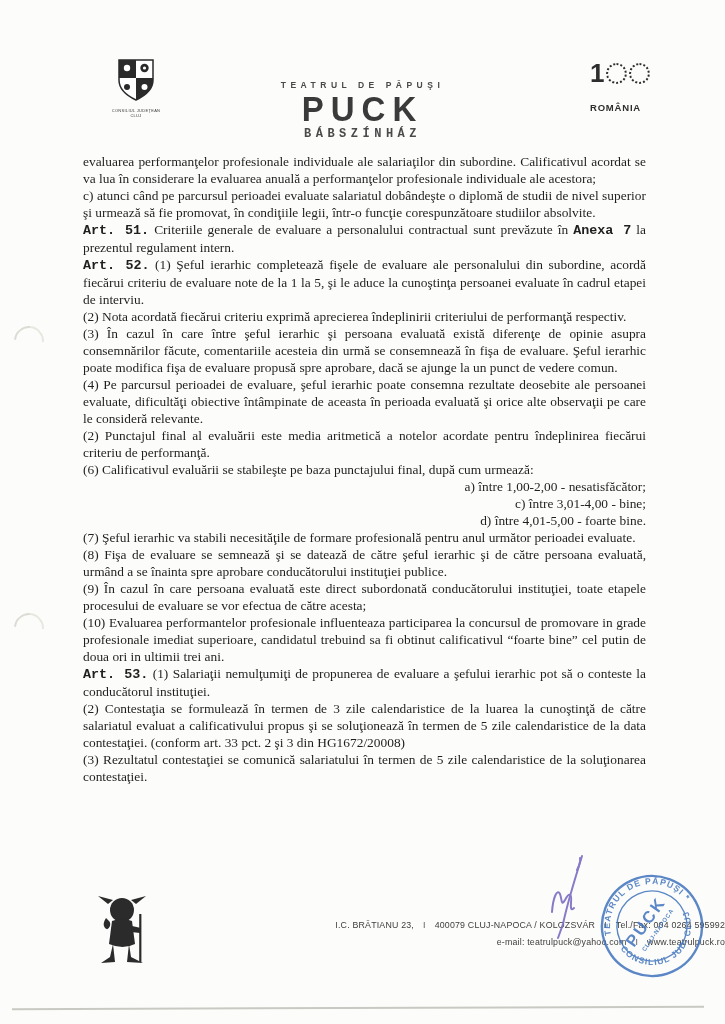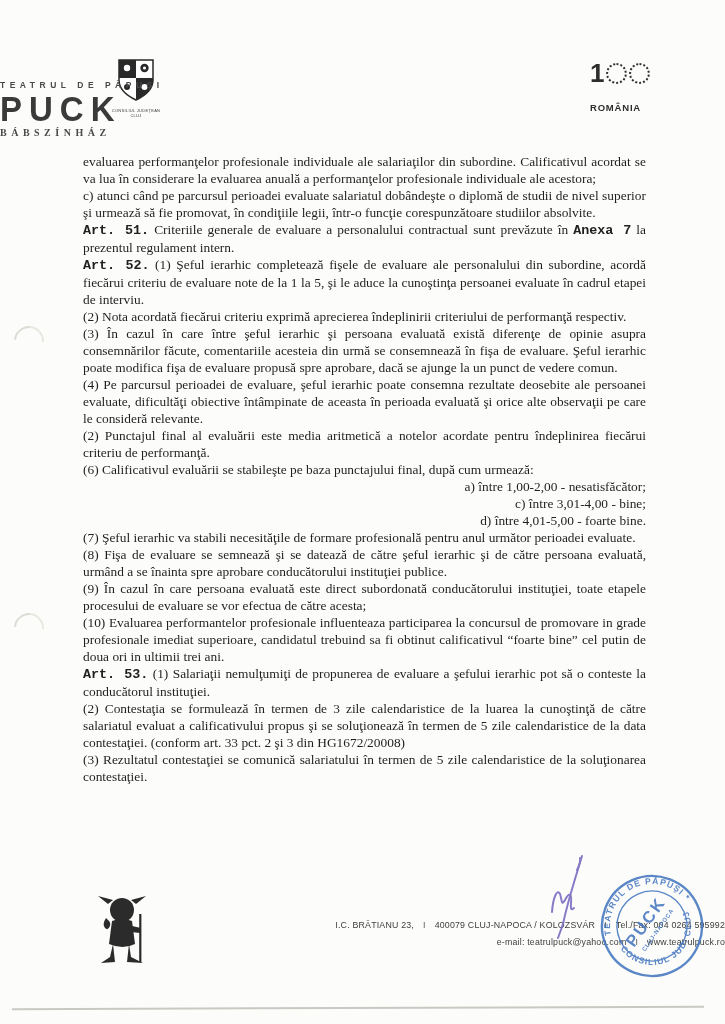--- a/index.html
+++ b/index.html
@@ -4,24 +4,24 @@
 <style>
   html,body{margin:0;padding:0;background:#888;}
   .page{
     position:relative;width:725px;height:1024px;margin:0 auto;
     background:#fcfcfa;overflow:hidden;
     font-family:"Liberation Serif", serif;color:#1f1f1f;
   }
   
   .coat{position:absolute;left:106px;top:58px;width:60px;text-align:center;}
   .coat-caption{font-family:"Liberation Sans",sans-serif;font-size:4px;line-height:5px;color:#3a3a3a;letter-spacing:.3px;margin-top:2px;}
-  .theater-logo{position:absolute;left:0;right:0;top:80px;color:#3d3d3d;}
+  .theater-logo{position:absolute;left:0;right:0;top:80px;text-align:center;color:#3d3d3d;}
   .tl-top{font-family:"Liberation Sans",sans-serif;font-size:8.5px;letter-spacing:4.5px;color:#4a4a4a;font-weight:bold;}
   .tl-name{font-family:"Liberation Sans",sans-serif;font-size:33px;font-weight:800;letter-spacing:7px;color:#3a3a3a;line-height:34px;margin:2px 0 1px 0;transform:scaleY(1.05);}
-  .tl-bottom{font-family:Liberation Serif, serif;font-size:10px;letter-spacing:4.5px;color:#4a4a4a;font-weight:bold;}
+  .tl-bottom{font-family:Liberation Mono, monospace;font-size:12px;letter-spacing:4.5px;color:#4a4a4a;font-weight:bold;}
   .centenary{position:absolute;left:590px;top:60px;width:70px;text-align:left;color:#2e2e2e;}
   .cent-row{display:flex;align-items:center;height:26px;}
   .cent-one{font-family:"Liberation Sans",sans-serif;font-weight:900;font-size:26px;line-height:26px;}
   .cent-ring{display:inline-block;width:17px;height:17px;border:2.5px dotted #2e2e2e;border-radius:50%;margin-left:2px;}
   .cent-country{font-family:"Liberation Sans",sans-serif;font-weight:bold;font-size:9.5px;letter-spacing:.8px;margin-top:16px;}
   
   .doc-body{position:absolute;left:83px;top:153px;width:563px;font-size:13.4px;line-height:17px;}
   .para{margin:0;text-align:justify;}
   .para.indent{padding-left:22px;text-align:right;}
   .bold{font-weight:bold;font-family:Liberation Mono, monospace;}

